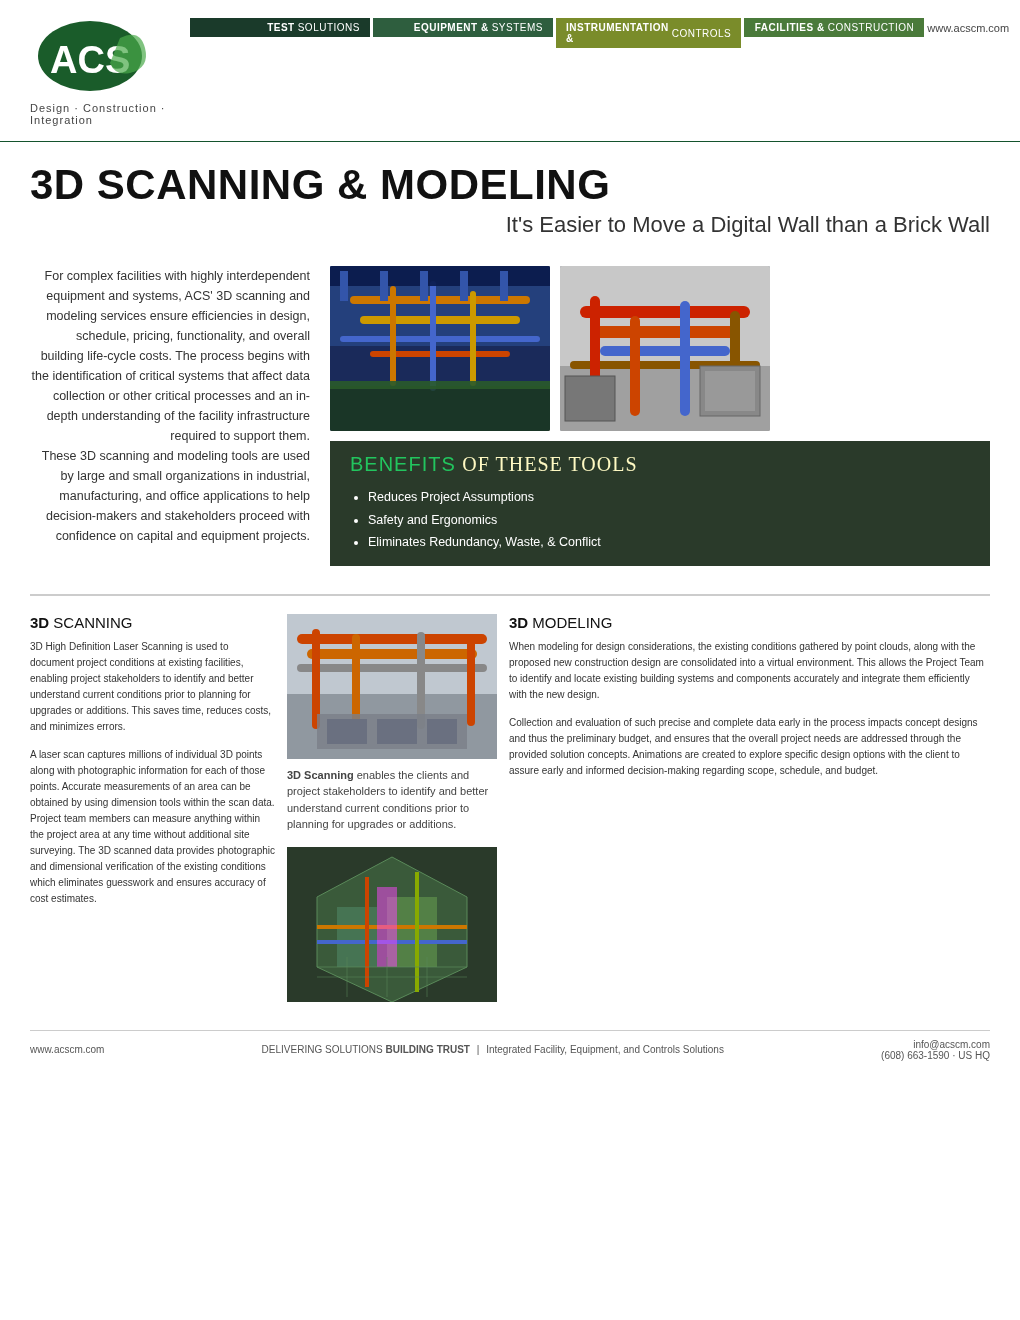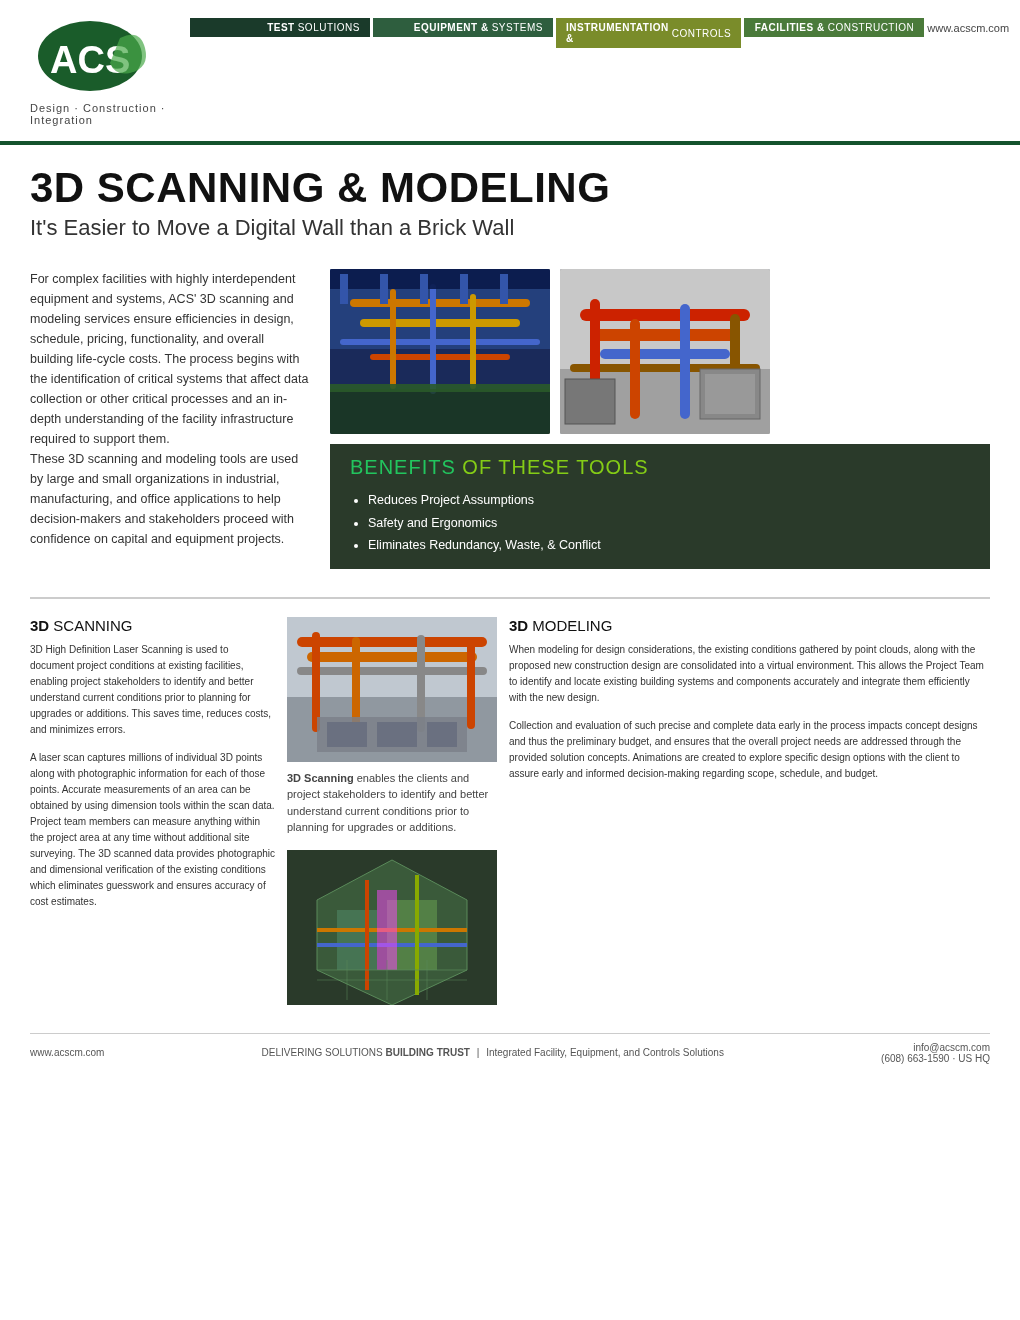--- a/index.html
+++ b/index.html
@@ -89,49 +89,51 @@
     .website-link {
       font-size: 11px;
       color: #444;
       margin-top: 4px;
       text-align: right;
     }
 
     
     .hero-title-area {
       padding: 20px 30px 10px 30px;
-      border-top: 4px solid #14532d;
+      border-top: 1px solid #14532d;
       margin-top: 5px;
     }
 
     .hero-title {
       font-size: 42px;
       font-weight: 900;
       color: #111;
       letter-spacing: 0.5px;
       line-height: 1.1;
     }
 
     .hero-subtitle {
       font-size: 22px;
       font-weight: 400;
       color: #333;
       margin-top: 4px;
+      text-align: right;
     }
 
     
     .main-content {
       padding: 18px 30px 10px 30px;
       display: flex;
       gap: 20px;
     }
 
     .left-col {
       width: 280px;
       flex-shrink: 0;
+      text-align: right;
     }
 
     .right-col {
       flex: 1;
     }
 
     .intro-text {
       font-size: 12.5px;
       line-height: 1.6;
       color: #333;
@@ -177,22 +179,23 @@
     .benefits-title {
       font-size: 20px;
       font-weight: 900;
       color: #e0d070;
       letter-spacing: 1px;
       margin-bottom: 10px;
       text-transform: uppercase;
     }
 
     .benefits-title .of-these-tools {
-      color: #84cc16;
+      color: #fef9c3;
       font-weight: 400;
+      font-family: Liberation Serif, serif;
     }
 
     .benefits-lists {
       display: flex;
       gap: 40px;
     }
 
     .benefits-list {
       list-style: disc;
       padding-left: 18px;

